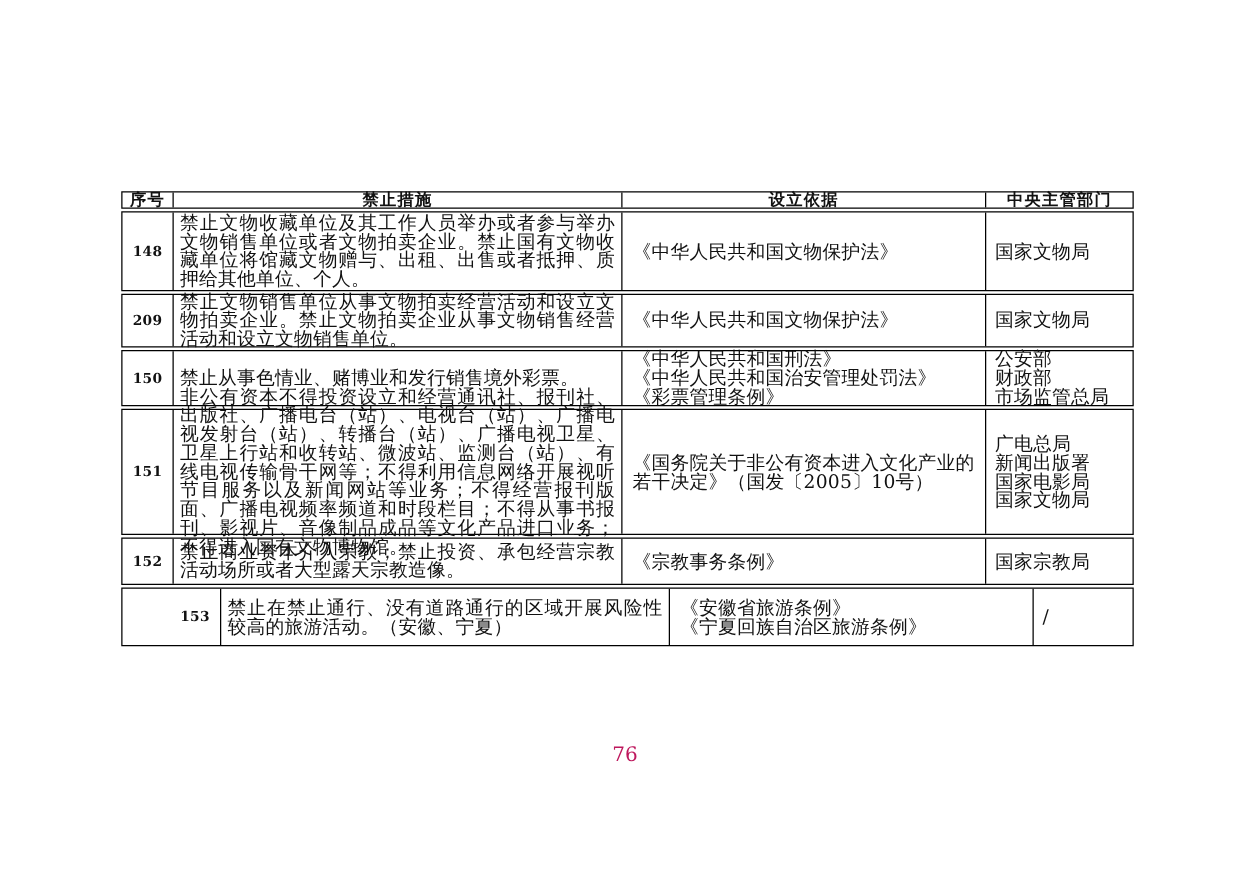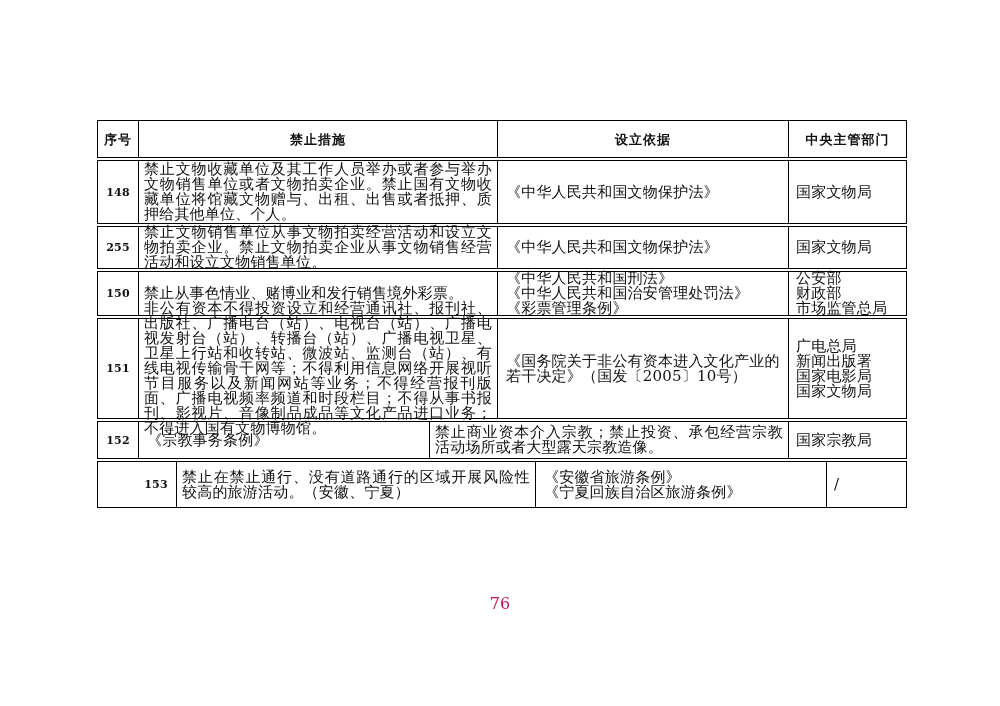--- a/index.html
+++ b/index.html
@@ -23,21 +23,21 @@
     width: 810px;
   }
   .trow {
     display: flex;
     align-items: stretch;
     box-sizing: border-box;
     border: 1.8px solid #000000;
     margin-bottom: 2px;
     background: #ffffff;
   }
-  .trow:nth-child(1) { height: 38px; }
+  .trow:nth-child(1) { height: 14px; margin-top: 33px; }
   .trow:nth-child(2) { height: 64px; }
   .trow:nth-child(3) { height: 43px; }
   .trow:nth-child(4) { height: 45px; }
   .trow:nth-child(5) { height: 101px; }
   .trow:nth-child(6) { height: 38px; }
   .trow:nth-child(7) { height: 47px; margin-bottom: 0; padding-left: 38px; }
   .cell {
     box-sizing: border-box;
     display: flex;
     align-items: center;
@@ -105,21 +105,21 @@
     </div>
 
     <div class="trow">
       <div class="cell c1">148</div>
       <div class="cell c2">禁止文物收藏单位及其工作人员举办或者参与举办文物销售单位或者文物拍卖企业。禁止国有文物收藏单位将馆藏文物赠与、出租、出售或者抵押、质押给其他单位、个人。</div>
       <div class="cell c3">《中华人民共和国文物保护法》</div>
       <div class="cell c4">国家文物局</div>
     </div>
 
     <div class="trow">
-      <div class="cell c1">255</div>
+      <div class="cell c1">209</div>
       <div class="cell c2">禁止文物销售单位从事文物拍卖经营活动和设立文物拍卖企业。禁止文物拍卖企业从事文物销售经营活动和设立文物销售单位。</div>
       <div class="cell c3">《中华人民共和国文物保护法》</div>
       <div class="cell c4">国家文物局</div>
     </div>
 
     <div class="trow">
       <div class="cell c1">150</div>
       <div class="cell c2">禁止从事色情业、赌博业和发行销售境外彩票。</div>
       <div class="cell c3">《中华人民共和国刑法》
 《中华人民共和国治安管理处罚法》
@@ -134,22 +134,22 @@
       <div class="cell c2">非公有资本不得投资设立和经营通讯社、报刊社、出版社、广播电台（站）、电视台（站）、广播电视发射台（站）、转播台（站）、广播电视卫星、卫星上行站和收转站、微波站、监测台（站）、有线电视传输骨干网等；不得利用信息网络开展视听节目服务以及新闻网站等业务；不得经营报刊版面、广播电视频率频道和时段栏目；不得从事书报刊、影视片、音像制品成品等文化产品进口业务；不得进入国有文物博物馆。</div>
       <div class="cell c3">《国务院关于非公有资本进入文化产业的若干决定》（国发〔2005〕10号）</div>
       <div class="cell c4">广电总局
 新闻出版署
 国家电影局
 国家文物局</div>
     </div>
 
     <div class="trow">
       <div class="cell c1">152</div>
+      <div class="cell c2">禁止商业资本介入宗教；禁止投资、承包经营宗教活动场所或者大型露天宗教造像。</div>
       <div class="cell c3">《宗教事务条例》</div>
-      <div class="cell c2">禁止商业资本介入宗教；禁止投资、承包经营宗教活动场所或者大型露天宗教造像。</div>
       <div class="cell c4">国家宗教局</div>
     </div>
 
     <div class="trow">
       <div class="cell c1">153</div>
       <div class="cell c2">禁止在禁止通行、没有道路通行的区域开展风险性较高的旅游活动。（安徽、宁夏）</div>
       <div class="cell c3">《安徽省旅游条例》
 《宁夏回族自治区旅游条例》</div>
       <div class="cell c4">/</div>
     </div>

